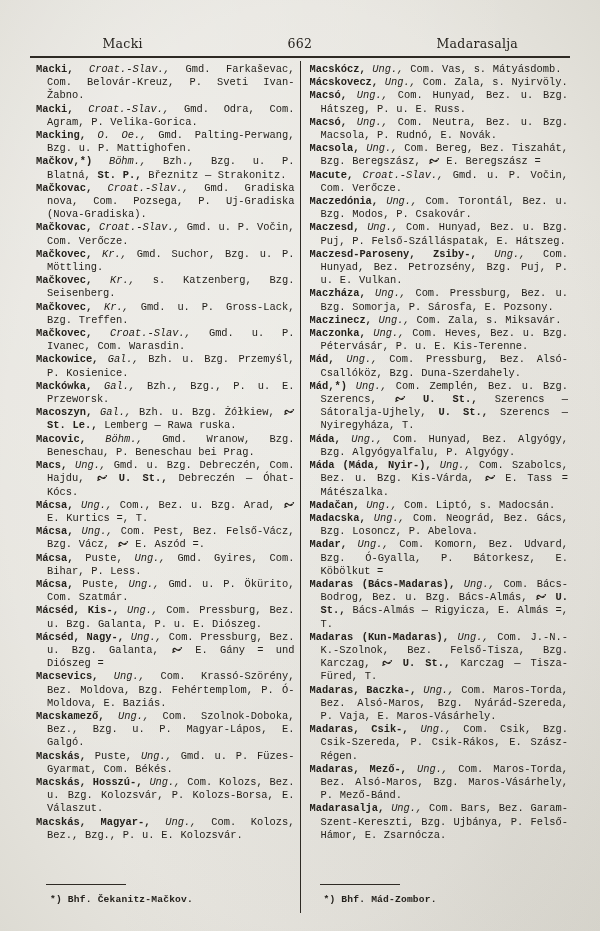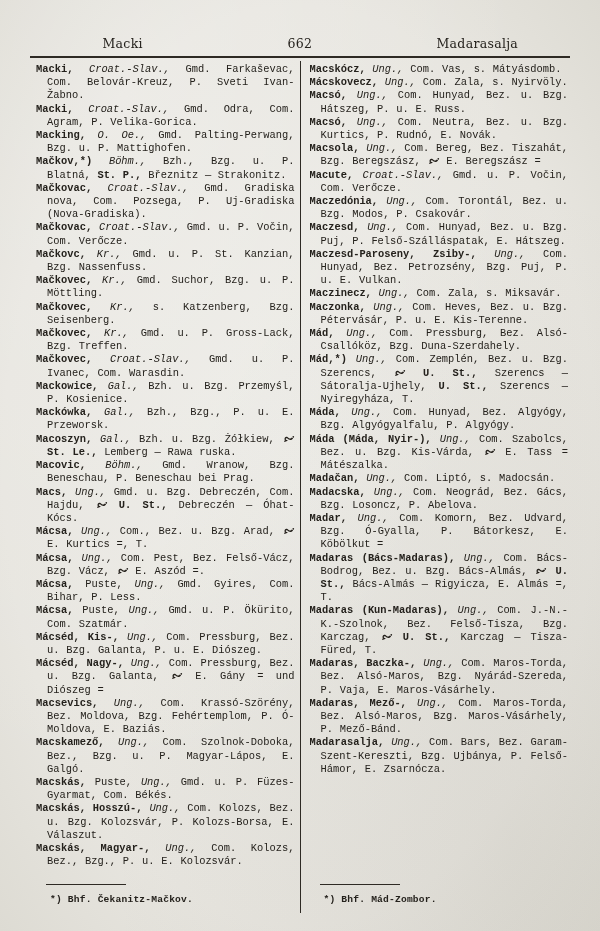--- a/index.html
+++ b/index.html
@@ -84,21 +84,20 @@
   <hr class="head-rule">
   <div class="cols">
     <div class="col col-left" id="col-left">
 
     <p class="entry"><span class="b">Macki,</span><span class="i"> Croat.-Slav.,</span><span> Gmd. Farkaševac, Com. Belovár-Kreuz, P. Sveti Ivan-Žabno.</span></p>
         <p class="entry"><span class="b">Macki,</span><span class="i"> Croat.-Slav.,</span><span> Gmd. Odra, Com. Agram, P. Velika-Gorica.</span></p>
         <p class="entry"><span class="b">Macking,</span><span class="i"> O. Oe.,</span><span> Gmd. Palting-Perwang, Bzg. u. P. Mattighofen.</span></p>
         <p class="entry"><span class="b">Mačkov,*)</span><span class="i"> Böhm.,</span><span> Bzh., Bzg. u. P. Blatná, </span><span class="b">St. P.,</span><span> Březnitz — Strakonitz.</span></p>
         <p class="entry"><span class="b">Mačkovac,</span><span class="i"> Croat.-Slav.,</span><span> Gmd. Gradiska nova, Com. Pozsega, P. Uj-Gradiska (Nova-Gradiska).</span></p>
         <p class="entry"><span class="b">Mačkovac,</span><span class="i"> Croat.-Slav.,</span><span> Gmd. u. P. Vočin, Com. Verőcze.</span></p>
-        <p class="entry"><span class="b">Mačkovc,</span><span class="i"> Kr.,</span><span> Gmd. u. P. St. Kanzian, Bzg. Nassenfuss.</span></p>
         <p class="entry"><span class="b">Mačkovec,</span><span class="i"> Kr.,</span><span> Gmd. Suchor, Bzg. u. P. Möttling.</span></p>
         <p class="entry"><span class="b">Mačkovec,</span><span class="i"> Kr.,</span><span> s. Katzenberg, Bzg. Seisenberg.</span></p>
         <p class="entry"><span class="b">Mačkovec,</span><span class="i"> Kr.,</span><span> Gmd. u. P. Gross-Lack, Bzg. Treffen.</span></p>
         <p class="entry"><span class="b">Mačkovec,</span><span class="i"> Croat.-Slav.,</span><span> Gmd. u. P. Ivanec, Com. Warasdin.</span></p>
         <p class="entry"><span class="b">Mackowice,</span><span class="i"> Gal.,</span><span> Bzh. u. Bzg. Przemyśl, P. Kosienice.</span></p>
         <p class="entry"><span class="b">Mackówka,</span><span class="i"> Gal.,</span><span> Bzh., Bzg., P. u. E. Przeworsk.</span></p>
         <p class="entry"><span class="b">Macoszyn,</span><span class="i"> Gal.,</span><span> Bzh. u. Bzg. Żółkiew, </span><svg class="ph" viewBox="0 0 24 16" aria-hidden="true">
             <path d="M3.1 8.3C2.7 4.9 5.2 2.8 8 3.6c2.4.7 3.1 3.1 5.4 3.5 1.8.3 3.3-.5 4.2-2.1l2.6 1.3c-1.4 2.9-4.3 4.2-7.2 3.4-2.6-.7-3.4-3.1-5.4-3.3-1.3-.1-2.2.7-2.1 1.9.1 1.3 1.5 1.9 3 1.5l.6 2.4c-3.3 1-5.7-.6-6-3.9z"></path>
             <circle cx="20.6" cy="3.6" r="1.7"></circle>
             <circle cx="3.9" cy="12.6" r="1.6"></circle>
@@ -132,30 +131,31 @@
         <p class="entry"><span class="b">Macskás,</span><span> Puste, </span><span class="i">Ung.,</span><span> Gmd. u. P. Füzes-Gyarmat, Com. Békés.</span></p>
         <p class="entry"><span class="b">Macskás, Hosszú-,</span><span class="i"> Ung.,</span><span> Com. Kolozs, Bez. u. Bzg. Kolozsvár, P. Kolozs-Borsa, E. Válaszut.</span></p>
         <p class="entry"><span class="b">Macskás, Magyar-,</span><span class="i"> Ung.,</span><span> Com. Kolozs, Bez., Bzg., P. u. E. Kolozsvár.</span></p>
         <div class="footnote"><hr class="fn-rule"><span>*) Bhf. Čekanitz-Mačkov.</span></div>
       </div>
     <div class="col col-right" id="col-right">
 
     <p class="entry"><span class="b">Macskócz,</span><span class="i"> Ung.,</span><span> Com. Vas, s. Mátyásdomb.</span></p>
         <p class="entry"><span class="b">Mácskovecz,</span><span class="i"> Ung.,</span><span> Com. Zala, s. Nyirvöly.</span></p>
         <p class="entry"><span class="b">Macsó,</span><span class="i"> Ung.,</span><span> Com. Hunyad, Bez. u. Bzg. Hátszeg, P. u. E. Russ.</span></p>
-        <p class="entry"><span class="b">Macsó,</span><span class="i"> Ung.,</span><span> Com. Neutra, Bez. u. Bzg. Kurtics, P. Rudnó, E. Novák.</span></p>
+        <p class="entry"><span class="b">Macsó,</span><span class="i"> Ung.,</span><span> Com. Neutra, Bez. u. Bzg. Macsola, P. Rudnó, E. Novák.</span></p>
         <p class="entry"><span class="b">Macsola,</span><span class="i"> Ung.,</span><span> Com. Bereg, Bez. Tiszahát, Bzg. Beregszász, </span><svg class="ph" viewBox="0 0 24 16" aria-hidden="true">
             <path d="M3.1 8.3C2.7 4.9 5.2 2.8 8 3.6c2.4.7 3.1 3.1 5.4 3.5 1.8.3 3.3-.5 4.2-2.1l2.6 1.3c-1.4 2.9-4.3 4.2-7.2 3.4-2.6-.7-3.4-3.1-5.4-3.3-1.3-.1-2.2.7-2.1 1.9.1 1.3 1.5 1.9 3 1.5l.6 2.4c-3.3 1-5.7-.6-6-3.9z"></path>
             <circle cx="20.6" cy="3.6" r="1.7"></circle>
             <circle cx="3.9" cy="12.6" r="1.6"></circle>
           </svg><span> E. Beregszász =</span></p>
         <p class="entry"><span class="b">Macute,</span><span class="i"> Croat.-Slav.,</span><span> Gmd. u. P. Vočin, Com. Verőcze.</span></p>
         <p class="entry"><span class="b">Maczedónia,</span><span class="i"> Ung.,</span><span> Com. Torontál, Bez. u. Bzg. Modos, P. Csakovár.</span></p>
         <p class="entry"><span class="b">Maczesd,</span><span class="i"> Ung.,</span><span> Com. Hunyad, Bez. u. Bzg. Puj, P. Felső-Szálláspatak, E. Hátszeg.</span></p>
         <p class="entry"><span class="b">Maczesd-Paroseny, Zsiby-,</span><span class="i"> Ung.,</span><span> Com. Hunyad, Bez. Petrozsény, Bzg. Puj, P. u. E. Vulkan.</span></p>
+        <p class="entry"><span class="b">Maczháza,</span><span class="i"> Ung.,</span><span> Com. Pressburg, Bez. u. Bzg. Somorja, P. Sárosfa, E. Pozsony.</span></p>
         <p class="entry"><span class="b">Maczinecz,</span><span class="i"> Ung.,</span><span> Com. Zala, s. Miksavár.</span></p>
         <p class="entry"><span class="b">Maczonka,</span><span class="i"> Ung.,</span><span> Com. Heves, Bez. u. Bzg. Pétervásár, P. u. E. Kis-Terenne.</span></p>
         <p class="entry"><span class="b">Mád,</span><span class="i"> Ung.,</span><span> Com. Pressburg, Bez. Alsó-Csallóköz, Bzg. Duna-Szerdahely.</span></p>
         <p class="entry"><span class="b">Mád,*)</span><span class="i"> Ung.,</span><span> Com. Zemplén, Bez. u. Bzg. Szerencs, </span><svg class="ph" viewBox="0 0 24 16" aria-hidden="true">
             <path d="M3.1 8.3C2.7 4.9 5.2 2.8 8 3.6c2.4.7 3.1 3.1 5.4 3.5 1.8.3 3.3-.5 4.2-2.1l2.6 1.3c-1.4 2.9-4.3 4.2-7.2 3.4-2.6-.7-3.4-3.1-5.4-3.3-1.3-.1-2.2.7-2.1 1.9.1 1.3 1.5 1.9 3 1.5l.6 2.4c-3.3 1-5.7-.6-6-3.9z"></path>
             <circle cx="20.6" cy="3.6" r="1.7"></circle>
             <circle cx="3.9" cy="12.6" r="1.6"></circle>
           </svg><span class="b"> U. St.,</span><span> Szerencs — Sátoralja-Ujhely, </span><span class="b">U. St.,</span><span> Szerencs — Nyiregyháza, T.</span></p>
         <p class="entry"><span class="b">Máda,</span><span class="i"> Ung.,</span><span> Com. Hunyad, Bez. Algyógy, Bzg. Algyógyalfalu, P. Algyógy.</span></p>
         <p class="entry"><span class="b">Máda (Máda, Nyir-),</span><span class="i"> Ung.,</span><span> Com. Szabolcs, Bez. u. Bzg. Kis-Várda, </span><svg class="ph" viewBox="0 0 24 16" aria-hidden="true">
@@ -170,18 +170,19 @@
             <path d="M3.1 8.3C2.7 4.9 5.2 2.8 8 3.6c2.4.7 3.1 3.1 5.4 3.5 1.8.3 3.3-.5 4.2-2.1l2.6 1.3c-1.4 2.9-4.3 4.2-7.2 3.4-2.6-.7-3.4-3.1-5.4-3.3-1.3-.1-2.2.7-2.1 1.9.1 1.3 1.5 1.9 3 1.5l.6 2.4c-3.3 1-5.7-.6-6-3.9z"></path>
             <circle cx="20.6" cy="3.6" r="1.7"></circle>
             <circle cx="3.9" cy="12.6" r="1.6"></circle>
           </svg><span class="b"> U. St.,</span><span> Bács-Almás — Rigyicza, E. Almás =, T.</span></p>
         <p class="entry gap"><span class="b">Madaras (Kun-Madaras),</span><span class="i"> Ung.,</span><span> Com. J.-N.-K.-Szolnok, Bez. Felső-Tisza, Bzg. Karczag, </span><svg class="ph" viewBox="0 0 24 16" aria-hidden="true">
             <path d="M3.1 8.3C2.7 4.9 5.2 2.8 8 3.6c2.4.7 3.1 3.1 5.4 3.5 1.8.3 3.3-.5 4.2-2.1l2.6 1.3c-1.4 2.9-4.3 4.2-7.2 3.4-2.6-.7-3.4-3.1-5.4-3.3-1.3-.1-2.2.7-2.1 1.9.1 1.3 1.5 1.9 3 1.5l.6 2.4c-3.3 1-5.7-.6-6-3.9z"></path>
             <circle cx="20.6" cy="3.6" r="1.7"></circle>
             <circle cx="3.9" cy="12.6" r="1.6"></circle>
           </svg><span class="b"> U. St.,</span><span> Karczag — Tisza-Füred, T.</span></p>
         <p class="entry gap"><span class="b">Madaras, Baczka-,</span><span class="i"> Ung.,</span><span> Com. Maros-Torda, Bez. Alsó-Maros, Bzg. Nyárád-Szereda, P. Vaja, E. Maros-Vásárhely.</span></p>
+        <p class="entry gap"><span class="b">Madaras, Csik-,</span><span class="i"> Ung.,</span><span> Com. Csik, Bzg. Csik-Szereda, P. Csik-Rákos, E. Szász-Régen.</span></p>
         <p class="entry gap"><span class="b">Madaras, Mező-,</span><span class="i"> Ung.,</span><span> Com. Maros-Torda, Bez. Alsó-Maros, Bzg. Maros-Vásárhely, P. Mező-Bánd.</span></p>
         <p class="entry gap"><span class="b">Madarasalja,</span><span class="i"> Ung.,</span><span> Com. Bars, Bez. Garam-Szent-Kereszti, Bzg. Ujbánya, P. Felső-Hámor, E. Zsarnócza.</span></p>
         <div class="footnote"><hr class="fn-rule"><span>*) Bhf. Mád-Zombor.</span></div>
       </div>
   </div>
 </div>
 
 </body></html>

